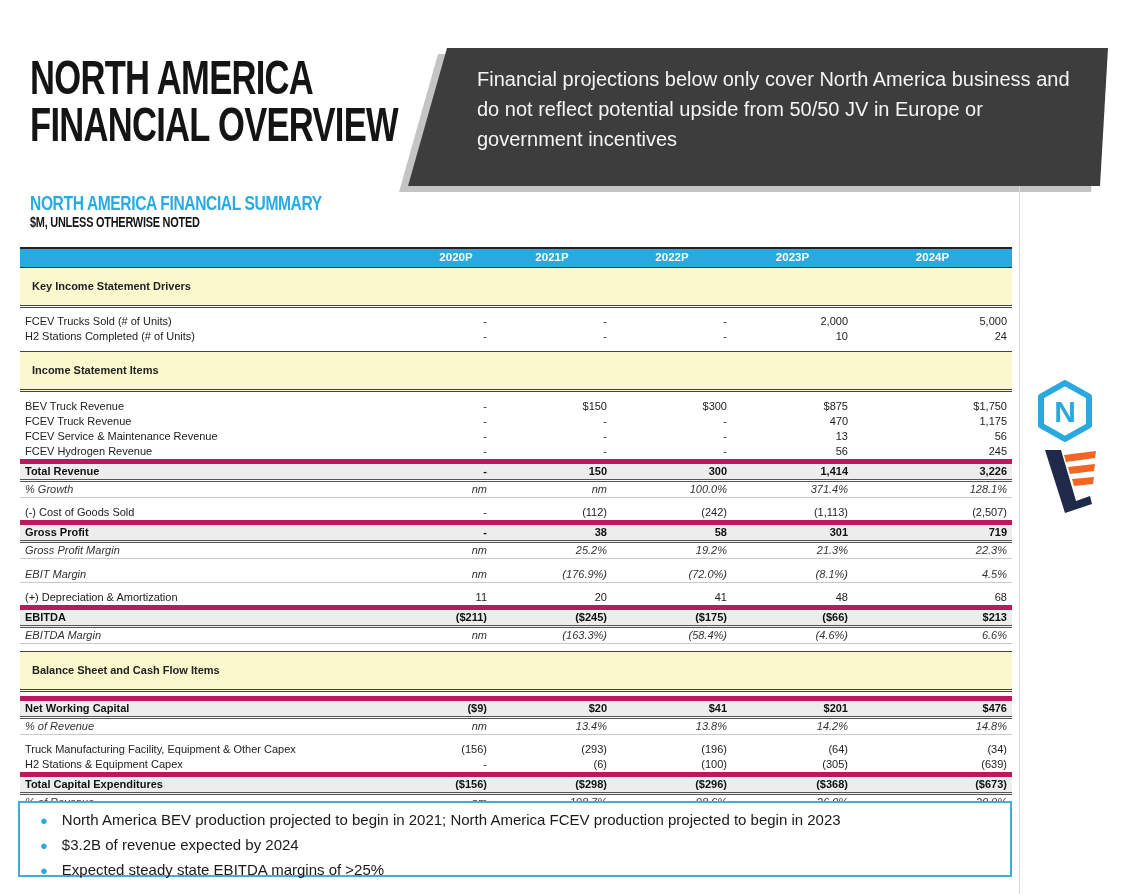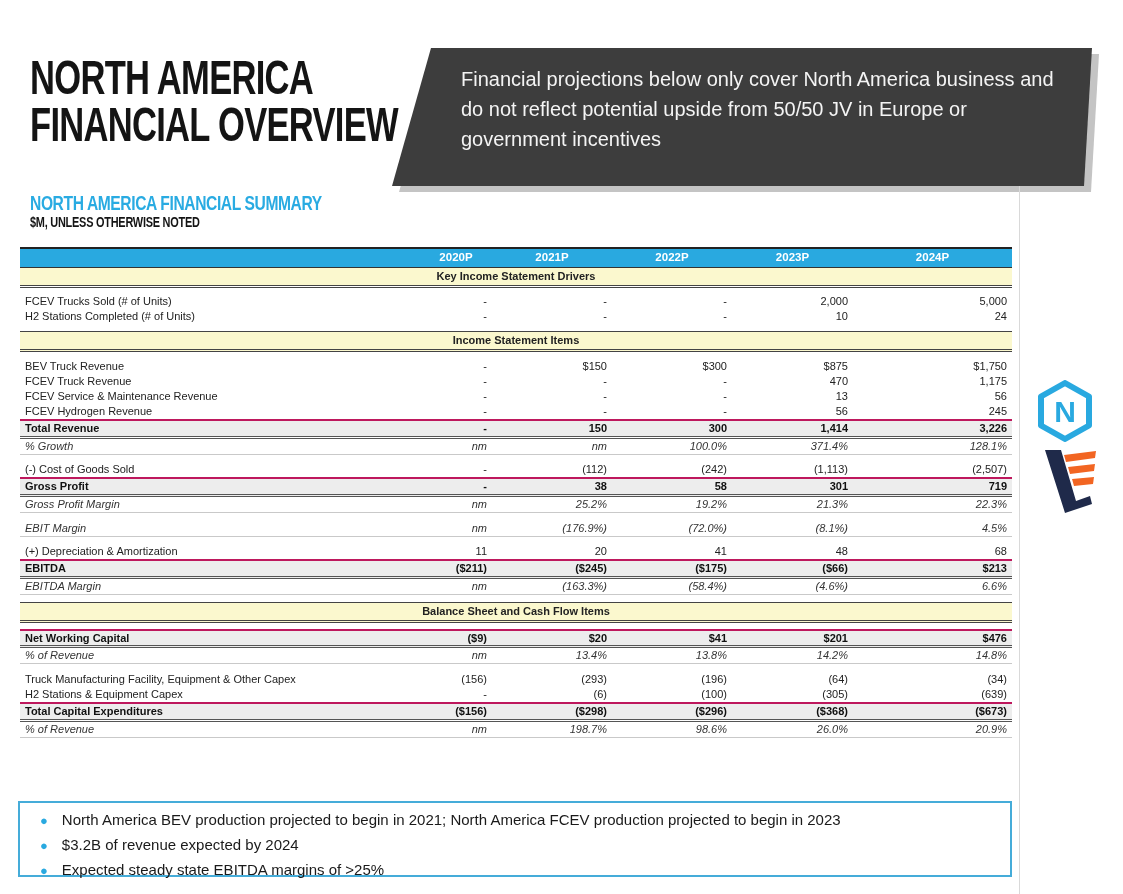--- a/index.html
+++ b/index.html
@@ -25,21 +25,21 @@
     letter-spacing:-1px;transform:scaleX(.72);transform-origin:left top;
     white-space:nowrap;
   }
   
   .banner-shadow{
     position:absolute;left:396px;top:54px;width:703px;height:138px;
     background:#c4c4c4;
     clip-path:polygon(42px 0,703px 0,695px 138px,3px 138px);
   }
   .banner{
-    position:absolute;left:389px;top:48px;width:703px;height:138px;
+    position:absolute;left:405px;top:48px;width:703px;height:138px;
     background:var(--banner-bg);
     clip-path:polygon(42px 0,703px 0,695px 138px,3px 138px);
   }
   .banner-text{
     position:absolute;left:72px;top:16px;width:610px;
     color:#f4f4f4;font-size:20px;line-height:1.5;font-weight:400;
   }
   
   .sec-heading{
     position:absolute;left:30px;top:192px;
@@ -59,26 +59,26 @@
   }
   table.fin thead th{
     background:var(--header-blue);color:#fff;font-weight:700;
     text-align:center;padding:2px 5px;font-size:11.5px;
     border-top:2px solid #222;border-bottom:1px solid #333;
   }
   table.fin td{padding:1px 5px;vertical-align:middle;}
   td.lbl{text-align:left;padding-left:8px;}
   td.val{text-align:right;}
   tr.section td{
-    background:var(--section-yellow);font-weight:700;text-align:center;
-    border-top:1px solid #444;border-bottom:3px double #444;padding:2px;color:#222;
+    background:var(--section-yellow);font-weight:700;text-align:left;
+    border-top:1px solid #444;border-bottom:3px double #444;padding:12px;color:#222;
   }
   tr.total td{
     background:var(--total-gray);font-weight:700;color:#111;
-    border-top:2px solid #be185d;border-bottom:3px double #555;
+    border-top:5px solid #be185d;border-bottom:3px double #555;
   }
   tr.margin td{font-style:italic;border-bottom:1px solid #c9c9c9;color:#333;}
   tr.spacer td{height:8px;padding:0;}
   
   .bullet-box{
     position:absolute;left:18px;top:801px;width:994px;height:76px;
     border:2px solid #45acd9;background:#fff;padding:8px 10px 0 20px;
   }
   .bullet-box ul{list-style:none;}
   .bullet-box li{

